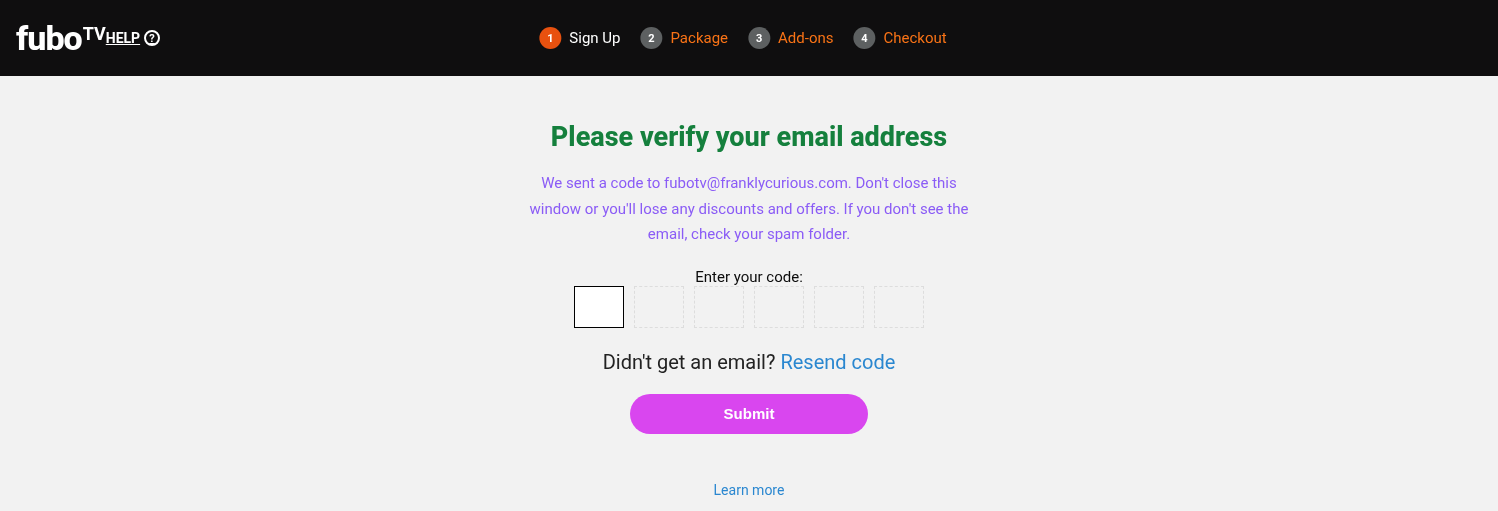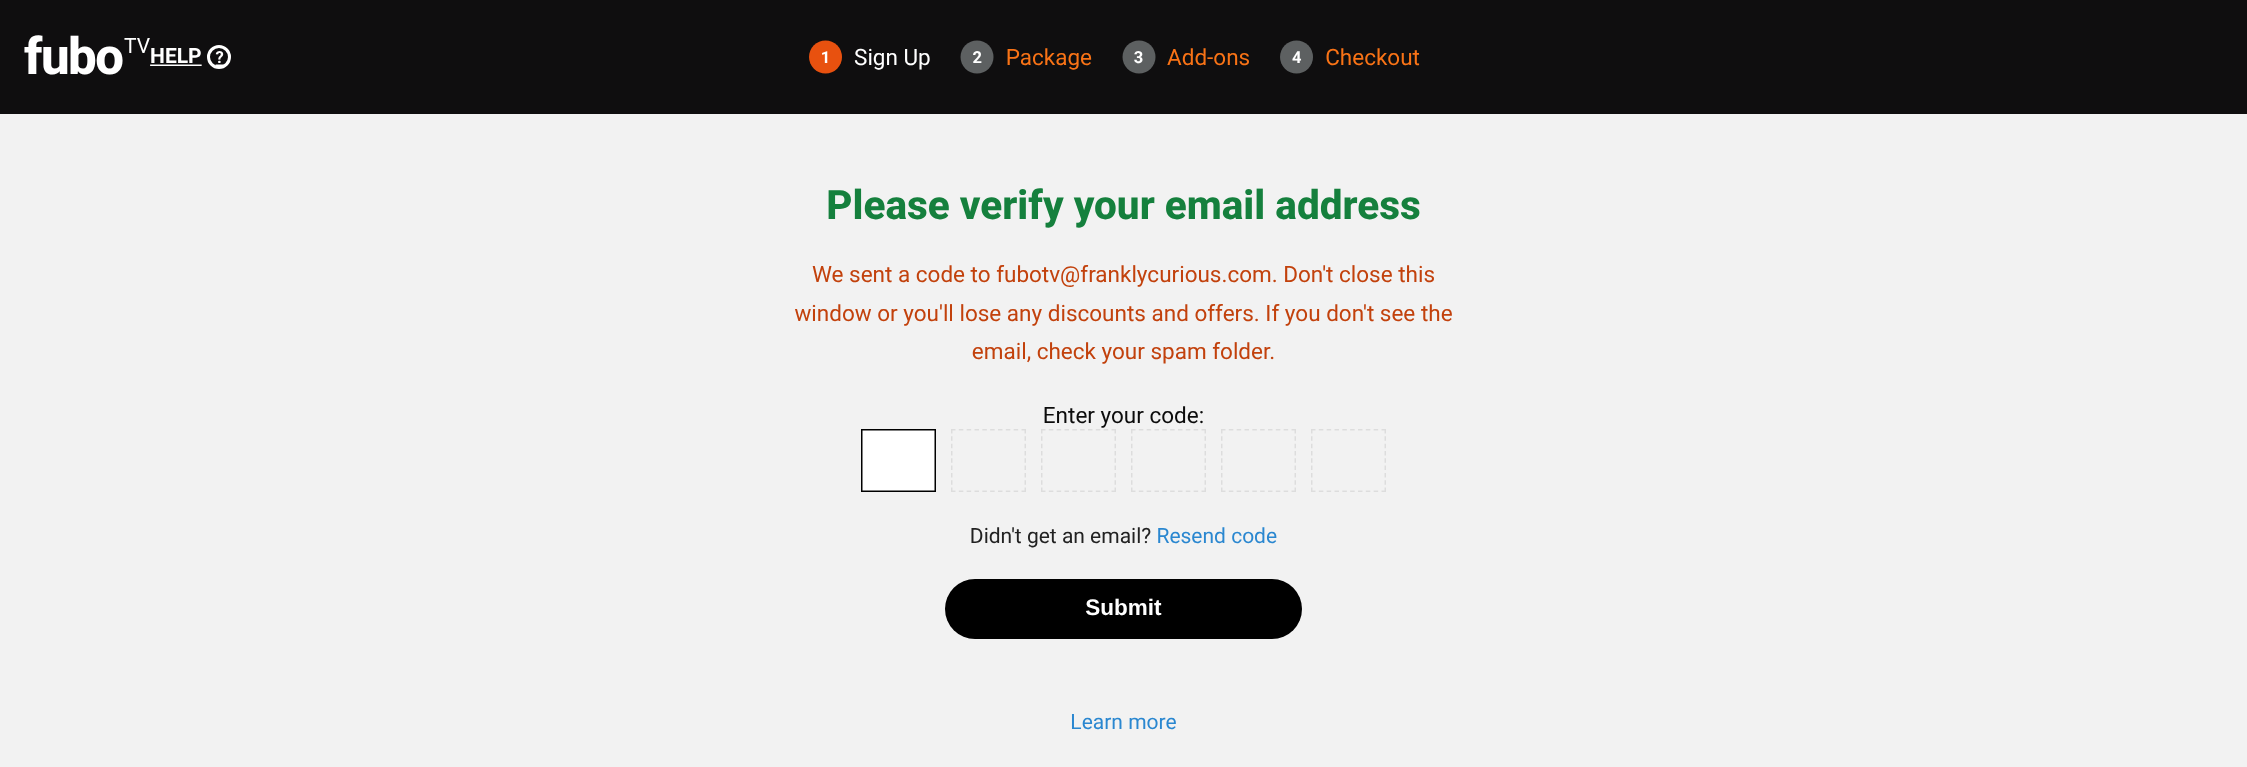--- a/index.html
+++ b/index.html
@@ -27,22 +27,22 @@
       display: flex;
       align-items: flex-start;
     }
     .logo-main {
       font-size: 34px;
       font-weight: 800;
       letter-spacing: -1px;
       line-height: 1;
     }
     .logo-tv {
-      font-size: 14px;
-      font-weight: 400;
+      font-size: 18px;
+      font-weight: 700;
       margin-top: 2px;
       margin-left: 1px;
     }
     .steps {
       display: flex;
       align-items: center;
       gap: 8px;
       position: absolute;
       left: 50%;
       transform: translateX(-50%);
@@ -108,21 +108,21 @@
       padding-top: 45px;
     }
     .title {
       font-size: 27px;
       font-weight: 800;
       color: #15803d;
       margin-bottom: 18px;
     }
     .description {
       font-size: 15px;
-      color: #c2410c;
+      color: #8b5cf6;
       text-align: center;
       line-height: 1.7;
       max-width: 460px;
       margin-bottom: 20px;
     }
     .enter-label {
       font-size: 15px;
       color: #0c0c0c;
     }
     .code-inputs {
@@ -136,32 +136,32 @@
       border: 1px solid #000;
       background: #fff;
       text-align: center;
       font-size: 18px;
     }
     .code-box.inactive {
       border: 1px dashed #ddd;
       background: transparent;
     }
     .resend-row {
-      font-size: 14px;
+      font-size: 20px;
       color: #222;
       margin-bottom: 20px;
     }
     .resend-link {
       color: #2a87d0;
       cursor: pointer;
     }
     .submit-btn {
       width: 238px;
       height: 40px;
-      background: #000000;
+      background: #d946ef;
       color: #fff;
       border: none;
       border-radius: 20px;
       font-size: 15px;
       font-weight: 700;
       cursor: pointer;
       margin-bottom: 48px;
     }
     .learn-link {
       color: #2a87d0;

